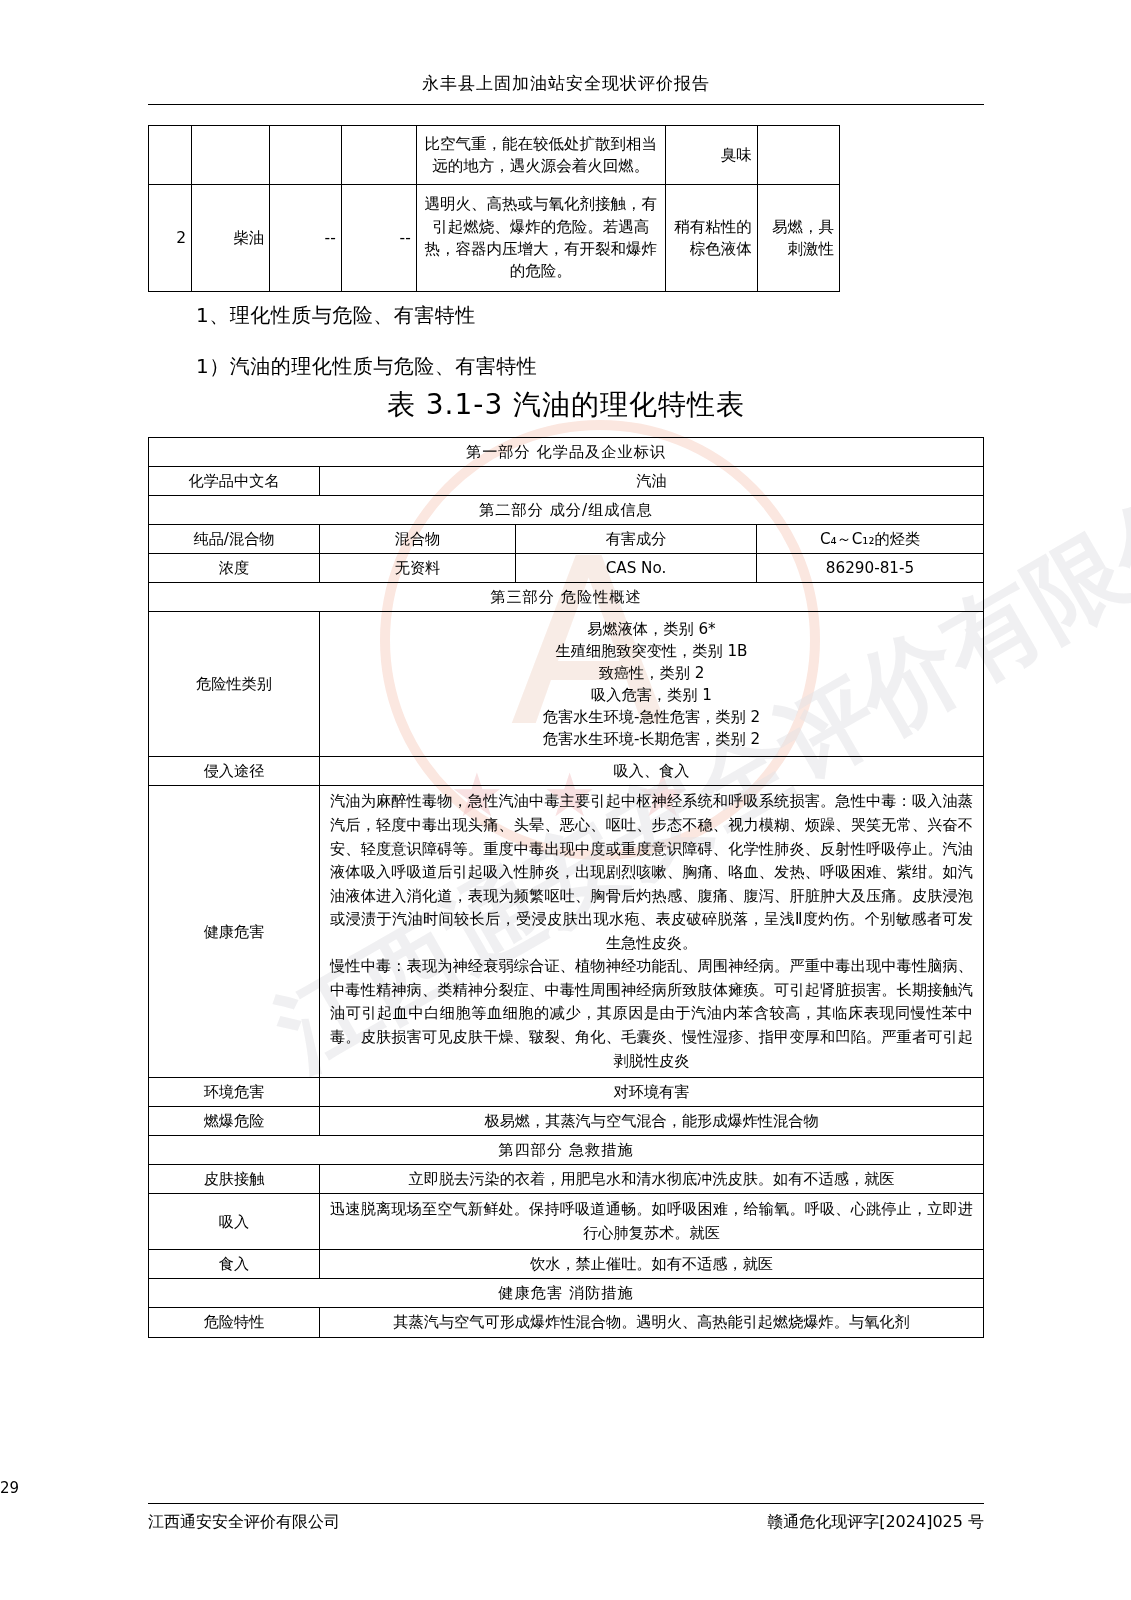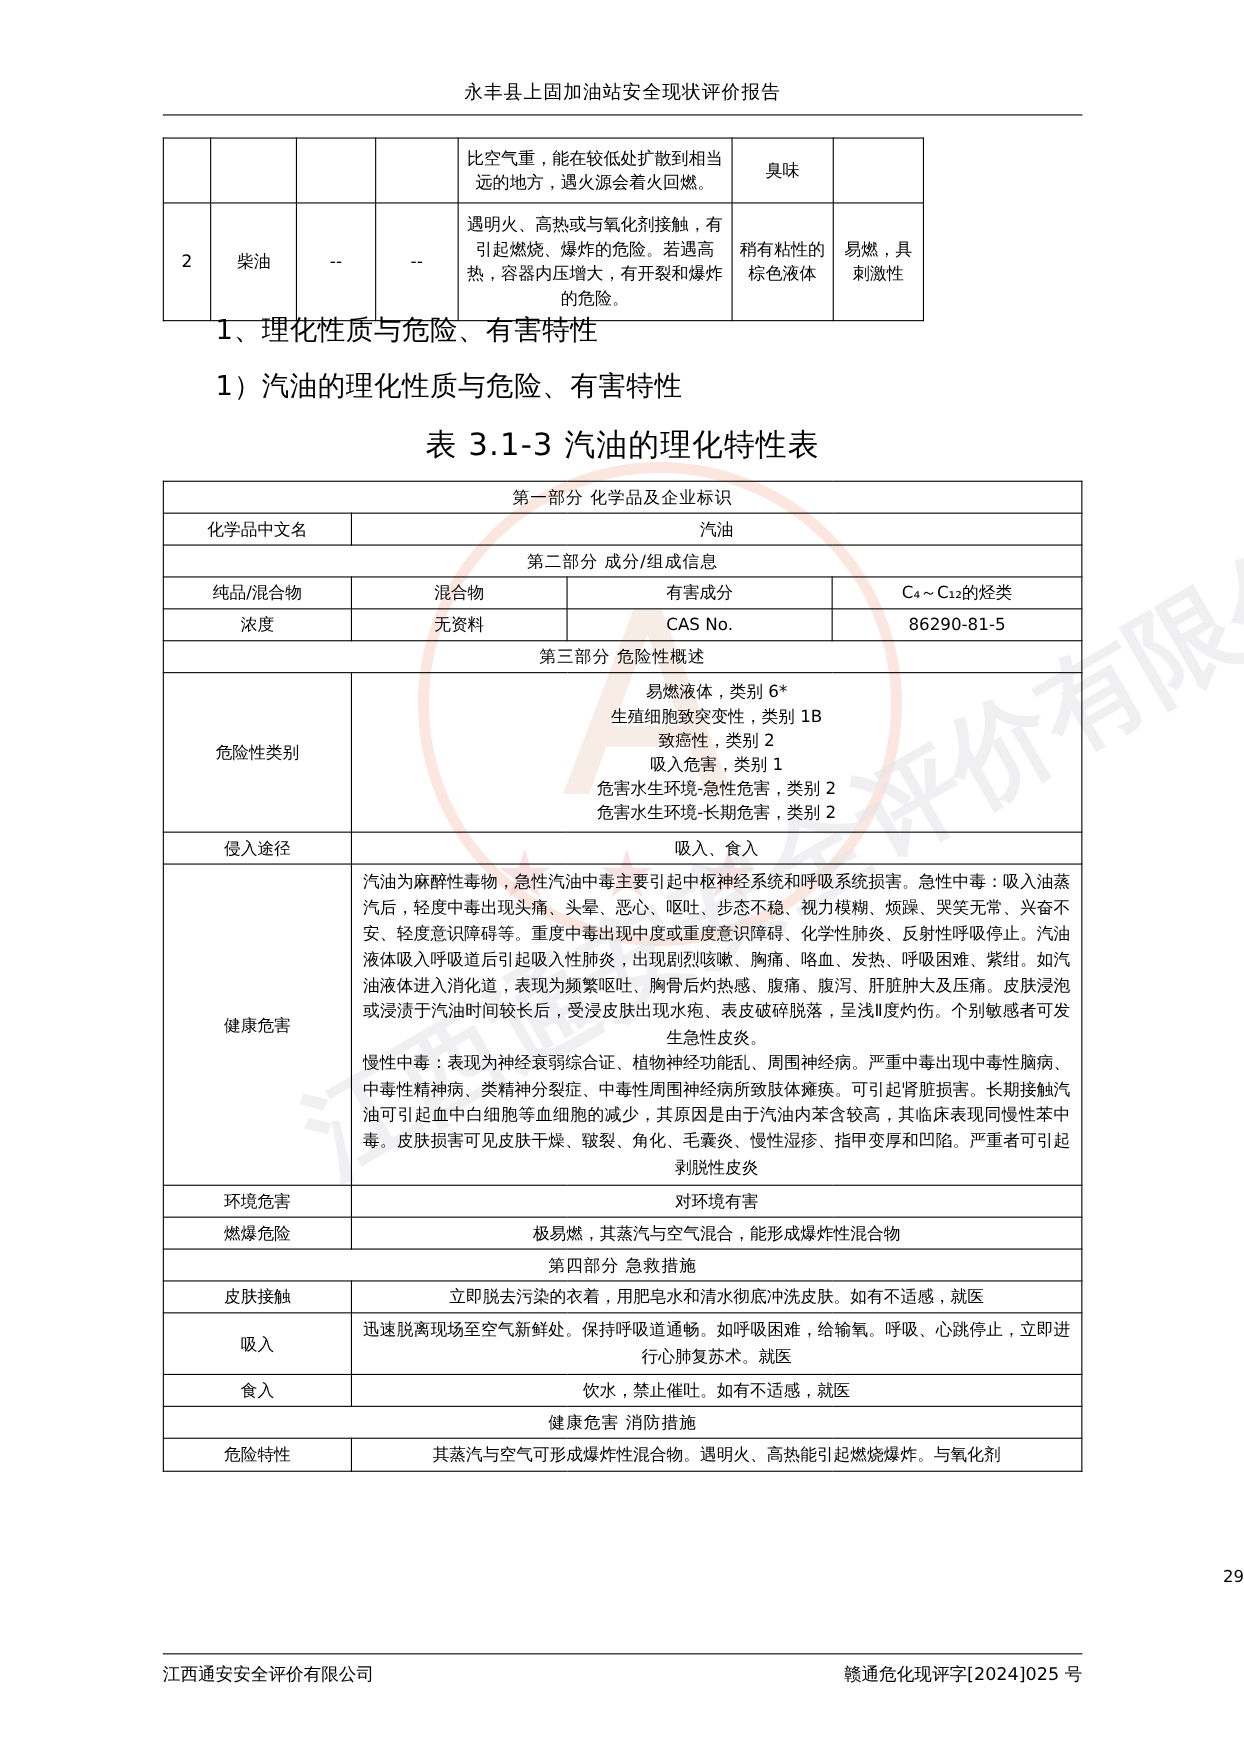--- a/index.html
+++ b/index.html
@@ -33,24 +33,24 @@
   .header-rule {
     position: absolute;
     top: 104px;
     left: 148px;
     width: 836px;
     border-bottom: 1.6px solid #000;
   }
   
   .page-number {
     position: absolute;
-    top: 1424px;
+    top: 1479px;
     left: 0;
     width: 1131px;
-    text-align: right;
+    text-align: left;
     font-size: 15px;
   }
   .footer-rule {
     position: absolute;
     top: 1503px;
     left: 148px;
     width: 836px;
     border-bottom: 1.6px solid #000;
   }
   .footer {
@@ -129,27 +129,28 @@
     padding: 3px 5px;
     vertical-align: middle;
     line-height: 1.45;
   }
   .t1 {
     position: absolute;
     top: 125px;
     left: 148px;
     width: 692px;
   }
-  .t1 td { text-align: center; }
+  .t1 td { text-align: right; }
   .t1 .desc { text-align: center; }
   .para {
     position: absolute;
     left: 148px;
-    font-size: 25px;
+    font-size: 20px;
     letter-spacing: .5px;
+    margin-top: 19px;
   }
   .p1 { top: 283px; left: 196px; }
   .p2 { top: 334px; left: 196px; }
   .tbl-title {
     position: absolute;
     top: 386px;
     left: 148px;
     width: 836px;
     text-align: center;
     font-size: 28px;

